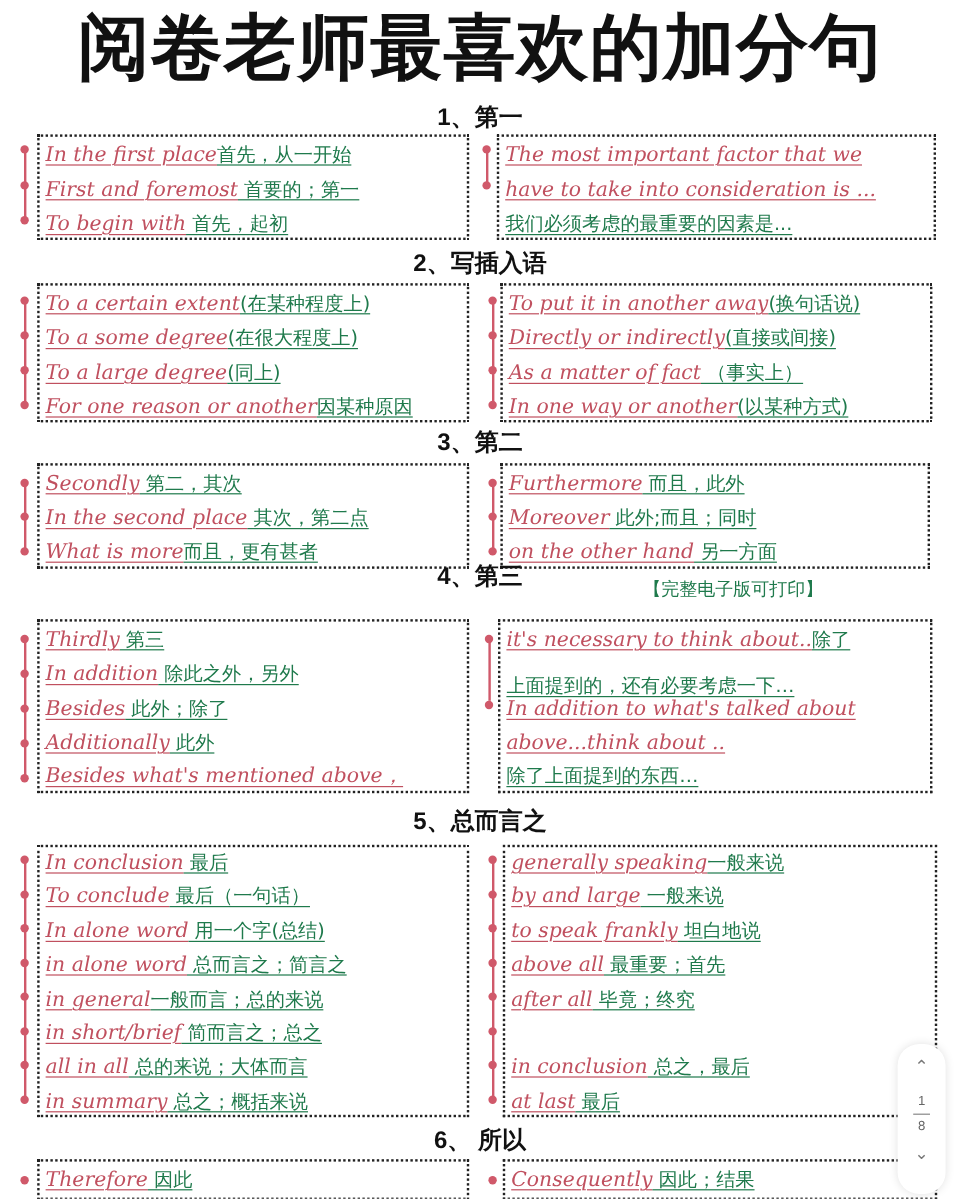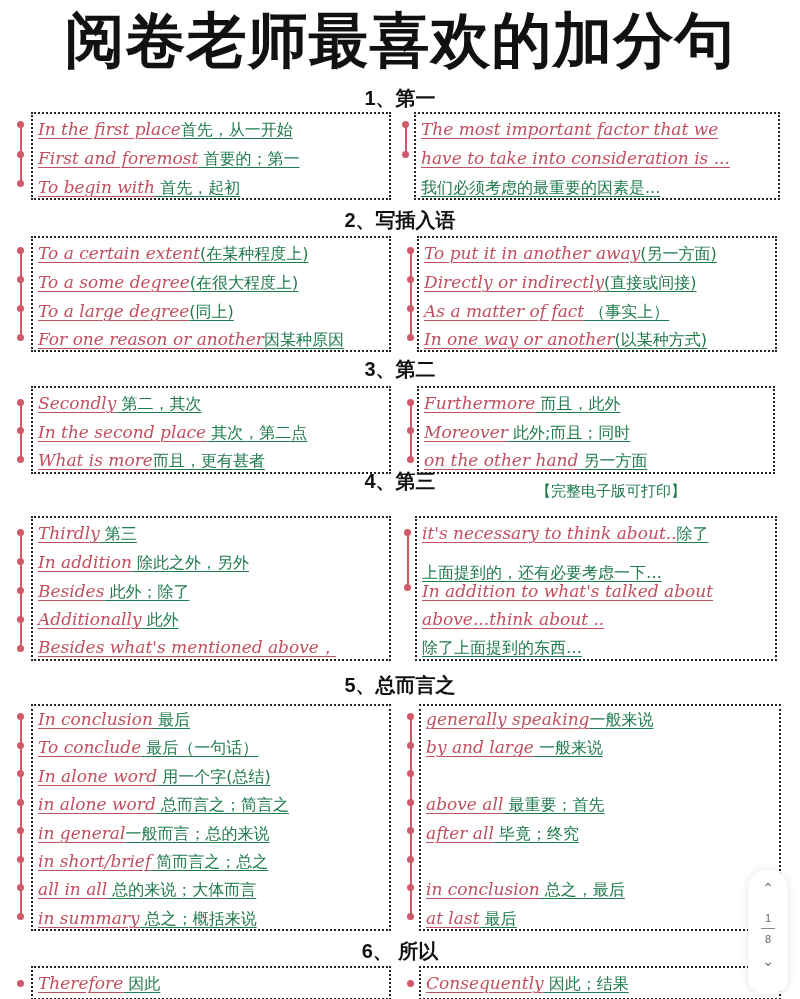--- a/index.html
+++ b/index.html
@@ -84,21 +84,21 @@
   <div class="line" style="top:33px"><span class="en">To a some degree</span><span class="zh">(在很大程度上)</span></div>
   <div class="line" style="top:62px"><span class="en">To a large degree</span><span class="zh">(同上)</span></div>
   <div class="line" style="top:90px"><span class="en">For one reason or another</span><span class="zh">因某种原因</span></div>
 </div>
 <div class="rail" style="left:410px;top:250px;height:88px"></div>
 <div class="dot" style="left:407px;top:247px"></div>
 <div class="dot" style="left:407px;top:276px"></div>
 <div class="dot" style="left:407px;top:305px"></div>
 <div class="dot" style="left:407px;top:334px"></div>
 <div class="box" style="left:417px;top:236px;width:360px;height:116px">
-  <div class="line" style="top:4px"><span class="en">To put it in another away</span><span class="zh">(另一方面)</span></div>
+  <div class="line" style="top:4px"><span class="en">To put it in another away</span><span class="zh">(换句话说)</span></div>
   <div class="line" style="top:33px"><span class="en">Directly or indirectly</span><span class="zh">(直接或间接)</span></div>
   <div class="line" style="top:62px"><span class="en">As a matter of fact</span><span class="zh"> （事实上）</span></div>
   <div class="line" style="top:90px"><span class="en">In one way or another</span><span class="zh">(以某种方式)</span></div>
 </div>
 
 <div class="sec-h" style="top:357px">3、第二</div>
 <div class="rail" style="left:20px;top:402px;height:58px"></div>
 <div class="dot" style="left:17px;top:399px"></div>
 <div class="dot" style="left:17px;top:427px"></div>
 <div class="dot" style="left:17px;top:456px"></div>
@@ -168,20 +168,21 @@
 <div class="dot" style="left:407px;top:742px"></div>
 <div class="dot" style="left:407px;top:770px"></div>
 <div class="dot" style="left:407px;top:799px"></div>
 <div class="dot" style="left:407px;top:827px"></div>
 <div class="dot" style="left:407px;top:856px"></div>
 <div class="dot" style="left:407px;top:884px"></div>
 <div class="dot" style="left:407px;top:913px"></div>
 <div class="box" style="left:419px;top:704px;width:362px;height:227px">
   <div class="line" style="top:2px"><span class="en">generally speaking</span><span class="zh">一般来说</span></div>
   <div class="line" style="top:30px"><span class="en">by and large</span><span class="zh"> 一般来说</span></div>
+  <div class="line" style="top:59px"><span class="en">to speak frankly</span><span class="zh"> 坦白地说</span></div>
   <div class="line" style="top:87px"><span class="en">above all</span><span class="zh"> 最重要；首先</span></div>
   <div class="line" style="top:116px"><span class="en">after all</span><span class="zh"> 毕竟；终究</span></div>
   <div class="line" style="top:172px"><span class="en">in conclusion</span><span class="zh"> 总之，最后</span></div>
   <div class="line" style="top:201px"><span class="en">at last</span><span class="zh"> 最后</span></div>
 </div>
 
 <div class="sec-h" style="top:939px">6、 所以</div>
 <div class="dot" style="left:17px;top:980px"></div>
 <div class="box" style="left:31px;top:966px;width:360px;height:34px">
   <div class="line" style="top:4px"><span class="en">Therefore</span><span class="zh"> 因此</span></div>

